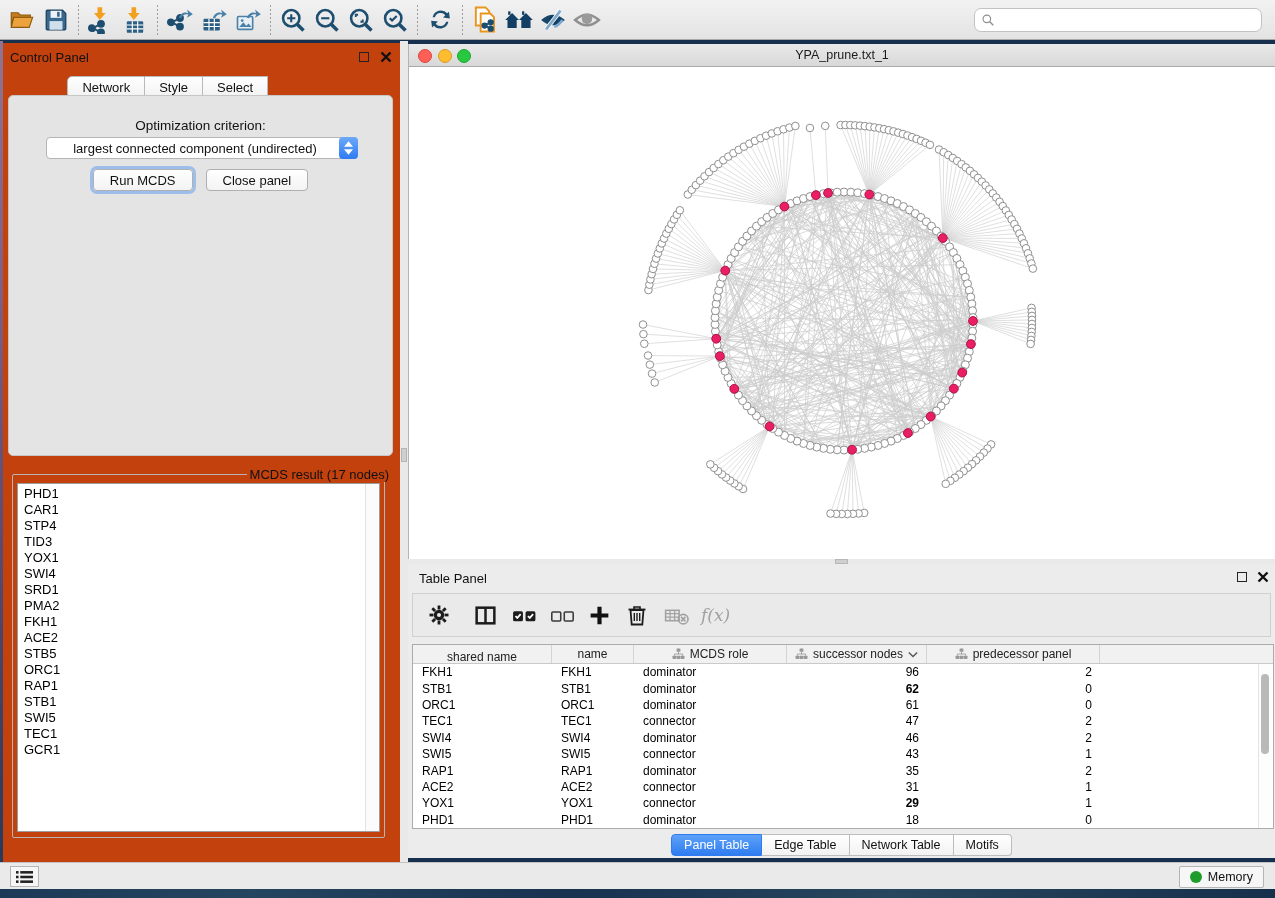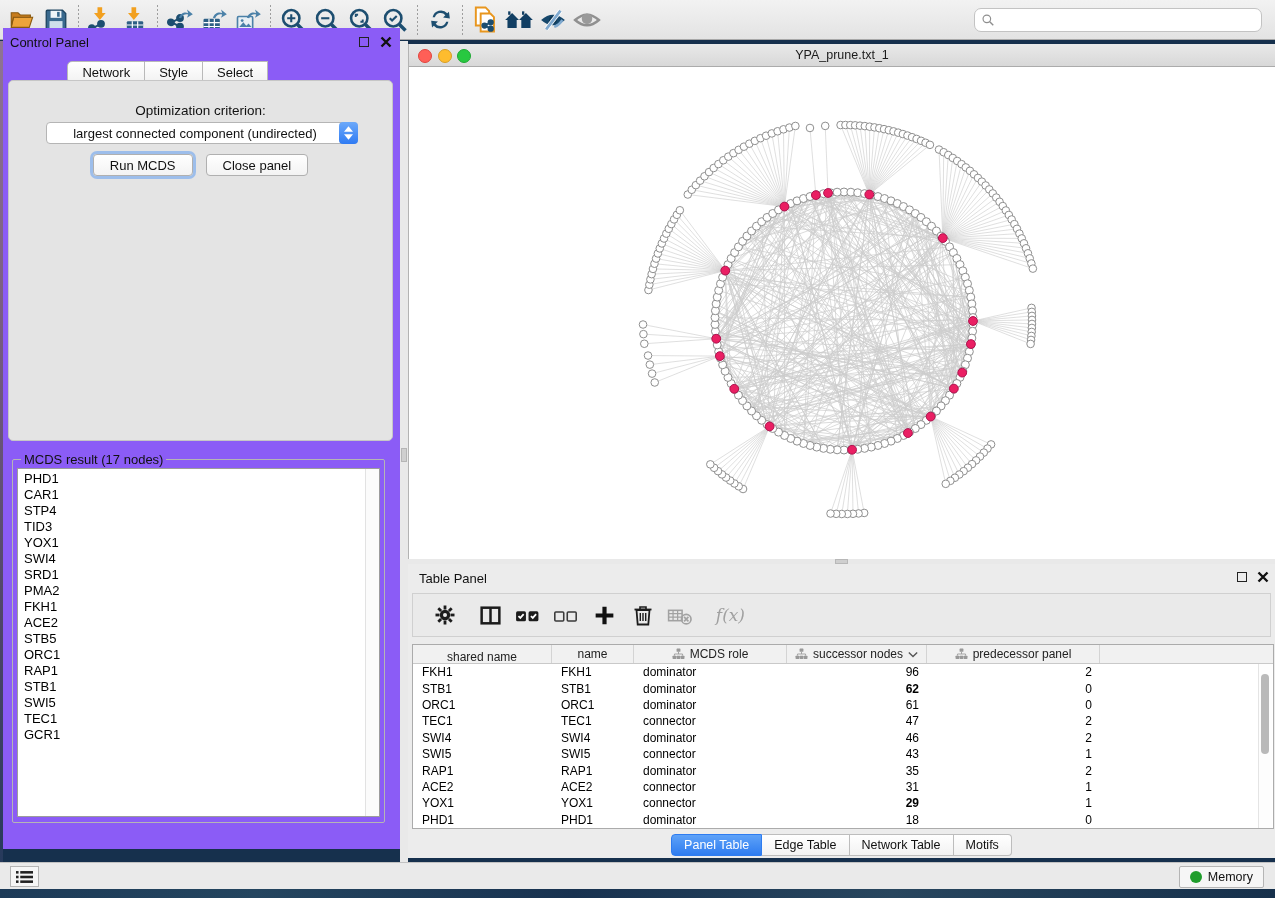--- a/index.html
+++ b/index.html
@@ -15,21 +15,21 @@
   #toolbar{position:absolute;left:0;top:0;width:1275px;height:40px;
     background:linear-gradient(#f2f2f2,#e3e3e3);border-bottom:1px solid #a8a8a8;
     display:flex;align-items:center;padding-left:5px;box-sizing:border-box;}
   .tbtn{width:34px;height:34px;display:flex;align-items:center;justify-content:center;flex:none;}
   .tsep{width:1px;height:30px;margin:0 5px;flex:none;
     background-image:linear-gradient(#9d9d9d 40%,transparent 40%);background-size:1px 4px;}
   #search-box{margin-left:auto;margin-right:13px;width:288px;height:24px;background:#fff;
     border:1px solid #c3c3c3;border-radius:7px;display:flex;align-items:center;padding:0 6px;box-sizing:border-box;}
   #search-box input{border:none;outline:none;flex:1;font-size:12px;font-family:"Liberation Sans",sans-serif;background:transparent;}
   
-  #control-panel{position:absolute;left:3px;top:28px;width:397px;height:821px;background:#8b5cf6;}
+  #control-panel{position:absolute;left:3px;top:43px;width:397px;height:821px;background:#c2410c;}
   .panel-header{position:relative;height:26px;}
   .panel-title{position:absolute;left:7px;top:7px;font-size:13px;color:#111;}
   .win-min{position:absolute;top:9px;width:10px;height:10px;border:1.6px solid #222;box-sizing:border-box;}
   .win-close{position:absolute;top:8px;width:12px;height:12px;}
   #cp-tabs{position:absolute;left:0;top:33px;width:100%;display:flex;justify-content:center;}
   .cp-tab{height:21px;line-height:21px;padding:0 14px;font-size:13px;background:linear-gradient(#ffffff,#f1f1f1);
     border:1px solid #b9b9b9;border-left:none;color:#111;}
   .cp-tab:first-child{border-left:1px solid #b9b9b9;border-radius:5px 0 0 5px;}
   .cp-tab:last-child{border-radius:0 5px 5px 0;margin-top:32px;}
   .cp-tab.active{background:linear-gradient(#6fabf8,#2e7cf0);color:#fff;border-color:#2e7cf0;}
@@ -40,21 +40,21 @@
     border:1px solid #b5b5b5;border-radius:4px;box-sizing:border-box;display:flex;align-items:center;}
   #opt-select .sel-text{flex:1;text-align:center;font-size:13px;color:#111;padding-left:4px;white-space:nowrap;}
   #opt-stepper{width:19px;height:22px;margin:-1px -1px 0 0;border-radius:4px;
     background:linear-gradient(#6ca9fa,#2f7bf3);display:flex;flex-direction:column;align-items:center;justify-content:center;gap:2px;}
   #cp-buttons{position:absolute;left:0;top:73px;width:100%;display:flex;justify-content:center;gap:13px;}
   .cp-button{height:22px;padding:0 16px;font-size:13px;font-family:"Liberation Sans",sans-serif;color:#111;
     background:linear-gradient(#ffffff,#f3f3f3);border:1px solid #b0b0b0;border-radius:4px;}
   #run-btn{box-shadow:0 0 0 3px rgba(110,165,240,.6);}
   #mcds-group{position:absolute;left:9px;top:424px;width:373px;height:371px;margin:0;
     border:1px solid #b5b5b5;border-radius:2px;box-sizing:border-box;padding:0;}
-  #mcds-group legend{font-size:13px;color:#111;margin-left:8px;padding:0 3px;}
+  #mcds-group legend{font-size:13px;color:#111;margin-left:8px;padding:0 3px;text-align:right;}
   #mcds-list-wrap{position:absolute;left:4px;right:4px;top:1px;bottom:5px;background:#fff;border:1px solid #9c9c9c;}
   #mcds-list{position:absolute;left:0;top:2px;right:14px;bottom:0;overflow:hidden;}
   .mcds-item{font-size:13px;line-height:16px;padding-left:6px;color:#000;}
   .list-track{position:absolute;right:0;top:0;bottom:0;width:13px;background:#fbfbfb;border-left:1px solid #e2e2e2;}
   
   #v-splitter{position:absolute;left:400px;top:41px;width:8px;height:821px;background:#e9e9e9;}
   #v-splitter .handle{position:absolute;left:1px;top:407px;width:6px;height:14px;background:#cfcfcf;border:1px solid #b5b5b5;box-sizing:border-box;}
   #h-splitter{position:absolute;left:408px;top:559px;width:867px;height:5px;background:#e9e9e9;}
   #h-splitter .handle{position:absolute;left:427px;top:0;width:13px;height:5px;background:#cfcfcf;border:1px solid #b8b8b8;box-sizing:border-box;}
   
@@ -63,21 +63,21 @@
   .light{position:absolute;top:5px;width:12px;height:12px;border-radius:50%;}
   .light.red{left:9px;background:#ff5f57;border:.5px solid #e0443e;}
   .light.yellow{left:29px;background:#febc2e;border:.5px solid #d89e24;}
   .light.green{left:48px;background:#28c840;border:.5px solid #1ea833;}
   #net-title{position:absolute;left:0;width:100%;top:4px;text-align:center;font-size:12.5px;color:#1c1c1c;}
   #net-canvas{position:relative;height:492px;background:#fff;}
   
   #table-panel{position:absolute;left:408px;top:564px;width:867px;height:294px;background:#ececec;}
   #tp-toolbar{position:absolute;left:4px;top:29px;width:859px;height:44px;background:#eaeaea;
     border:1px solid #d0d0d0;box-sizing:border-box;display:flex;align-items:center;padding-left:12px;gap:8px;}
-  .tpbtn{width:30px;height:30px;display:flex;align-items:center;justify-content:flex-end;flex:none;}
+  .tpbtn{width:30px;height:30px;display:flex;align-items:center;justify-content:flex-start;flex:none;}
   .fx{font-family:"DejaVu Serif",serif;font-style:italic;font-size:17px;color:#a0a0a0;}
   #node-table{position:absolute;left:4px;top:80px;width:862px;height:185px;background:#fff;border:1px solid #ababab;box-sizing:border-box;}
   #nt-header{display:flex;height:18px;background:#f1f1f1;border-bottom:1px solid #c9c9c9;}
   .th{display:flex;align-items:center;justify-content:center;gap:5px;font-size:12px;color:#222;
     border-right:1px solid #d4d4d4;box-sizing:border-box;position:relative;flex:none;}
   .th:last-child{border-right:none;}
   #nt-body{position:relative;}
   .tr{display:flex;height:16.4px;align-items:center;}
   .td{font-size:12px;color:#000;box-sizing:border-box;flex:none;white-space:nowrap;overflow:hidden;}
   .td.left{padding-left:9px;text-align:left;}

